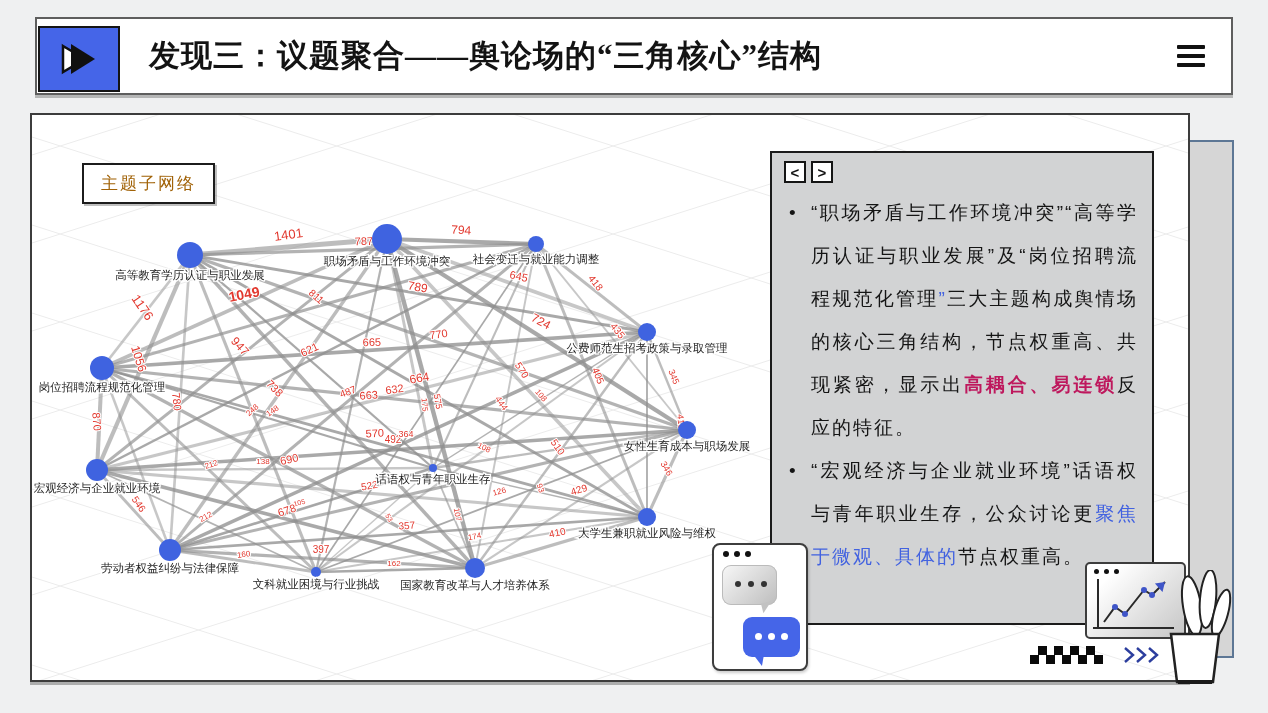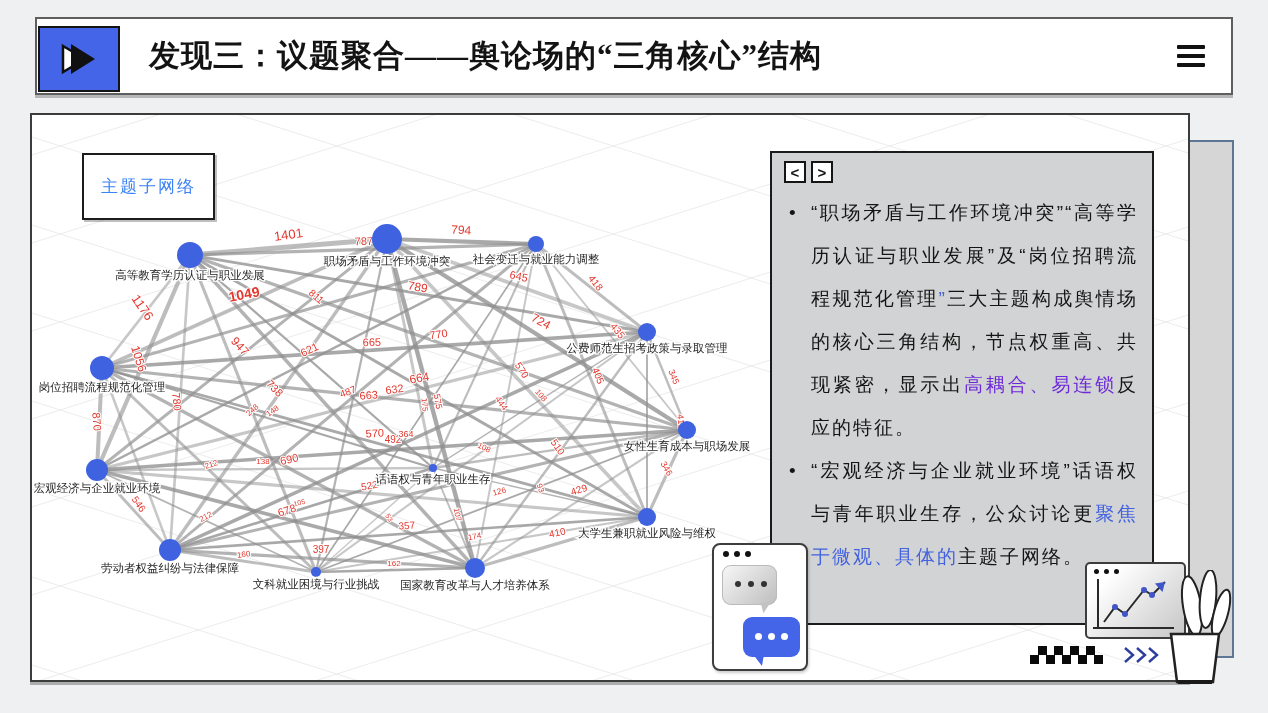--- a/index.html
+++ b/index.html
@@ -16,22 +16,22 @@
   .menu-btn{position:absolute;right:26px;top:50%;transform:translateY(-50%);width:28px;height:22px;
             display:flex;flex-direction:column;justify-content:space-between;cursor:pointer;}
   .menu-btn i{display:block;height:4px;background:#111;border-radius:1px;}
   
   .page-behind{position:absolute;left:1188px;top:140px;width:42px;height:514px;background:#d6d6d6;
                border:2px solid #5d7795;z-index:0;}
   
   .board{position:absolute;left:30px;top:113px;width:1156px;height:565px;background:#ffffff;
          border:2px solid #3c3c3c;box-shadow:0 3px 0 rgba(105,105,105,.5);z-index:1;}
   .board svg.layer{position:absolute;left:0;top:0;}
-  .tag{position:absolute;left:50px;top:38px;padding:20px 17px;background:#fff;border:2px solid #1c1c1c;
-       font-size:17px;color:#3b82f6;letter-spacing:2px;box-shadow:2px 2px 0 rgba(0,0,0,.25);z-index:4;}
+  .tag{position:absolute;left:50px;top:48px;padding:7px 17px;background:#fff;border:2px solid #1c1c1c;
+       font-size:17px;color:#a16207;letter-spacing:2px;box-shadow:2px 2px 0 rgba(0,0,0,.25);z-index:4;}
   
   .sidebar{position:absolute;left:738px;top:36px;width:384px;height:474px;background:#d2d3d4;
            border:2px solid #1b1b1b;padding:8px 12px;box-sizing:border-box;z-index:3;}
   .nav-row{display:flex;gap:5px;}
   .nav-btn{width:22px;height:22px;background:#fff;border:2px solid #151515;display:flex;
            align-items:center;justify-content:center;font-weight:bold;font-size:15px;color:#111;
            cursor:pointer;box-sizing:border-box;}
   ul.bullets{list-style:none;margin:8px 2px 0 0;padding:0;}
   ul.bullets li{position:relative;padding-left:27px;font-size:19px;line-height:43px;color:#151515;
                 text-align:justify;letter-spacing:2px;}
@@ -259,22 +259,22 @@
         <text x="615" y="422" fill="#1f1f1f" font-size="11.5" text-anchor="middle" style="paint-order:stroke;stroke:#ffffff;stroke-width:2.5px;">大学生兼职就业风险与维权</text>
       </svg>
     <div class="tag">主题子网络</div>
 
     <div class="sidebar" style="background: rgb(210, 211, 212);">
       <div class="nav-row">
         <div class="nav-btn">&lt;</div>
         <div class="nav-btn">&gt;</div>
       </div>
       <ul class="bullets" id="bullets">
-          <li><span class="dot">•</span><span>“职场矛盾与工作环境冲突”“高等学历认证与职业发展”及“岗位招聘流程规范化管理</span><span style="color: rgb(66, 98, 224);">”</span><span>三大主题构成舆情场的核心三角结构，节点权重高、共现紧密，显示出</span><span style="color: #6d28d9;">高耦合、易连锁</span><span>反应的特征。</span></li>
-          <li><span class="dot">•</span><span>“宏观经济与企业就业环境”话语权与青年职业生存，公众讨论更</span><span style="color: rgb(66, 98, 224);">聚焦于微观、具体的</span><span>主题子网络。</span></li>
+          <li><span class="dot">•</span><span>“职场矛盾与工作环境冲突”“高等学历认证与职业发展”及“岗位招聘流程规范化管理</span><span style="color: rgb(66, 98, 224);">”</span><span>三大主题构成舆情场的核心三角结构，节点权重高、共现紧密，显示出</span><span style="color: #be185d; font-weight: bold;">高耦合、易连锁</span><span>反应的特征。</span></li>
+          <li><span class="dot">•</span><span>“宏观经济与企业就业环境”话语权与青年职业生存，公众讨论更</span><span style="color: rgb(66, 98, 224);">聚焦于微观、具体的</span><span>节点权重高。</span></li>
         </ul>
     </div>
   </div>
 
   <div class="chat-card">
     <div class="win-dots">
         <i></i>
         <i></i>
         <i></i>
       </div>

